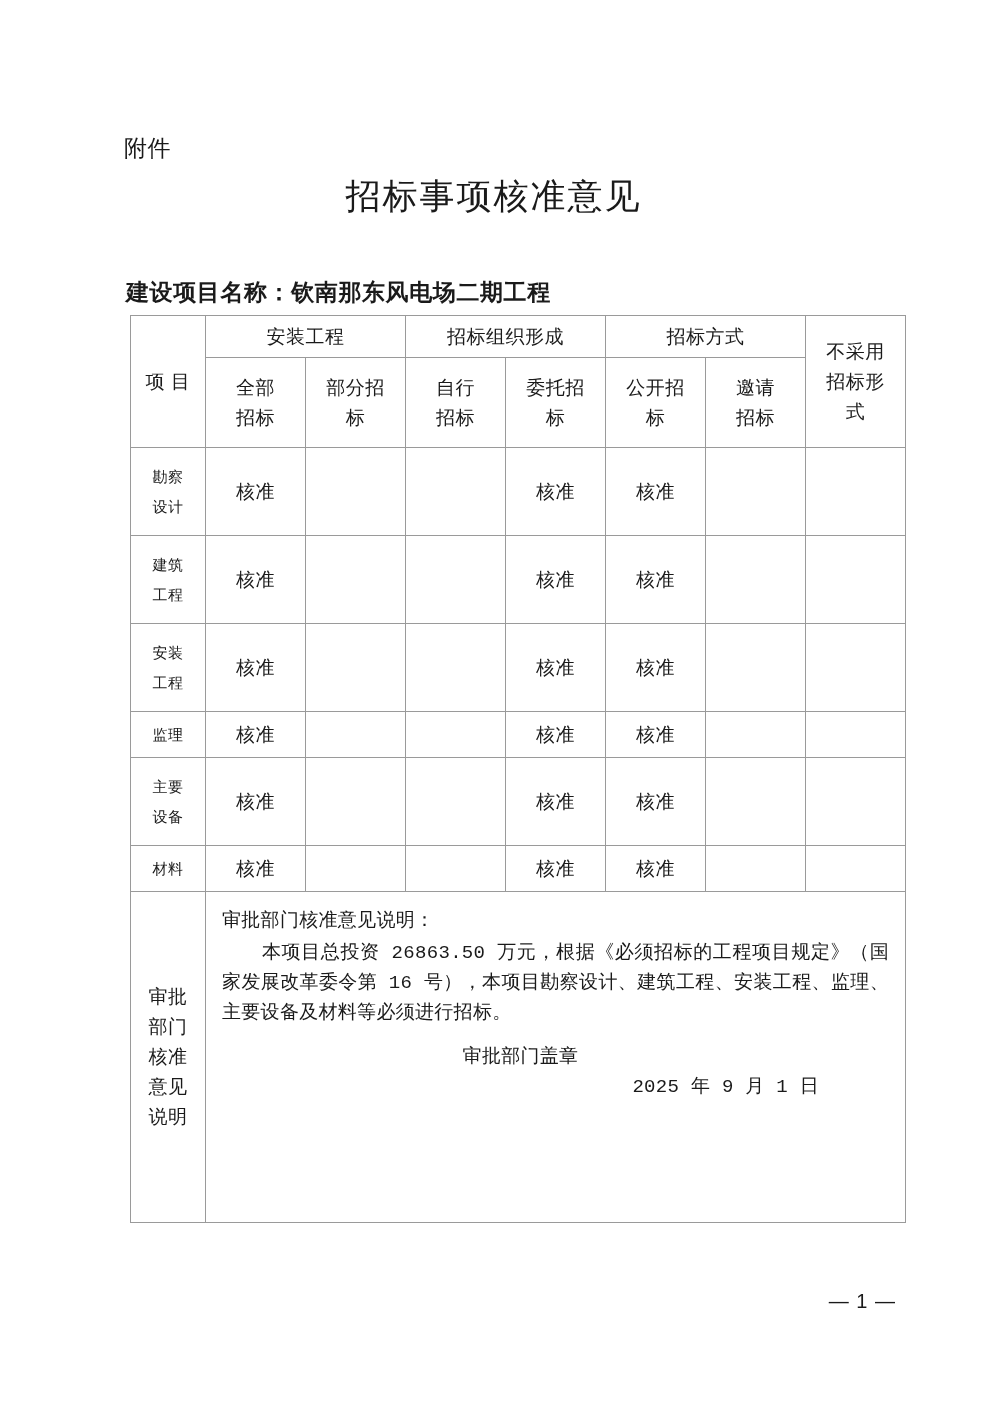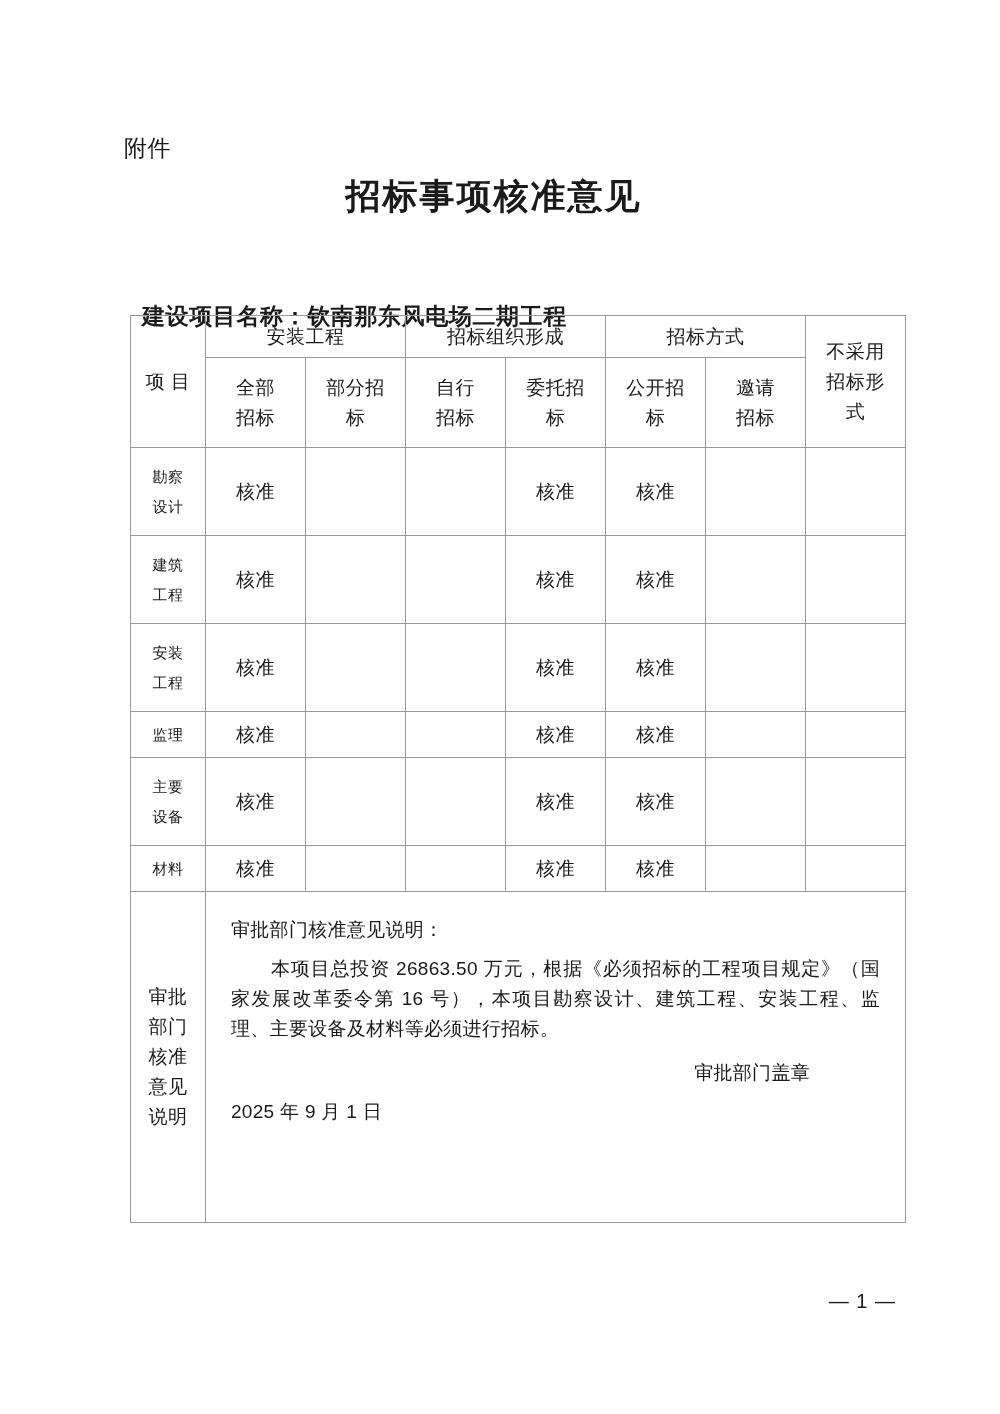--- a/index.html
+++ b/index.html
@@ -31,34 +31,33 @@
     line-height: 30px;
     letter-spacing: 0.5px;
   }
   .doc-title {
     position: absolute;
     left: 0;
     right: 13px;
     top: 172px;
     text-align: center;
     font-size: 35px;
-    font-weight: bold;
+    font-weight: normal;
     letter-spacing: 2px;
     line-height: 48px;
   }
   .project-line {
     position: absolute;
-    left: 142px;
+    left: 126px;
     top: 276px;
     font-size: 23px;
     font-weight: bold;
     letter-spacing: 0.6px;
     line-height: 32px;
     white-space: nowrap;
-    margin-top: 24px;
   }
 
   
   .grid {
     position: absolute;
     left: 130px;
     top: 315px;
     width: 760px;
     border-collapse: collapse;
     table-layout: fixed;
@@ -98,32 +97,33 @@
 
   .note-body {
     text-align: left !important;
     vertical-align: top !important;
     padding: 14px 16px 16px 16px !important;
     font-size: 19px;
     line-height: 42px;
     height: 300px;
   }
   .note-body p {
-    margin: 9px;
+    margin: 0;
     letter-spacing: 0.3px;
+    font-family: Liberation Mono, monospace;
   }
   .note-head { margin-bottom: 2px !important; }
   .note-para { text-indent: 40px; text-align: justify; }
   .note-sign {
-    text-align: right;
+    text-align: center;
     margin-top: 14px !important;
     padding-right: 70px;
   }
   .note-date {
-    text-align: left;
+    text-align: right;
     padding-right: 70px;
   }
 
   
   .page-footer {
     position: absolute;
     right: 104px;
     top: 1290px;
     font-size: 20px;
     letter-spacing: 1px;

